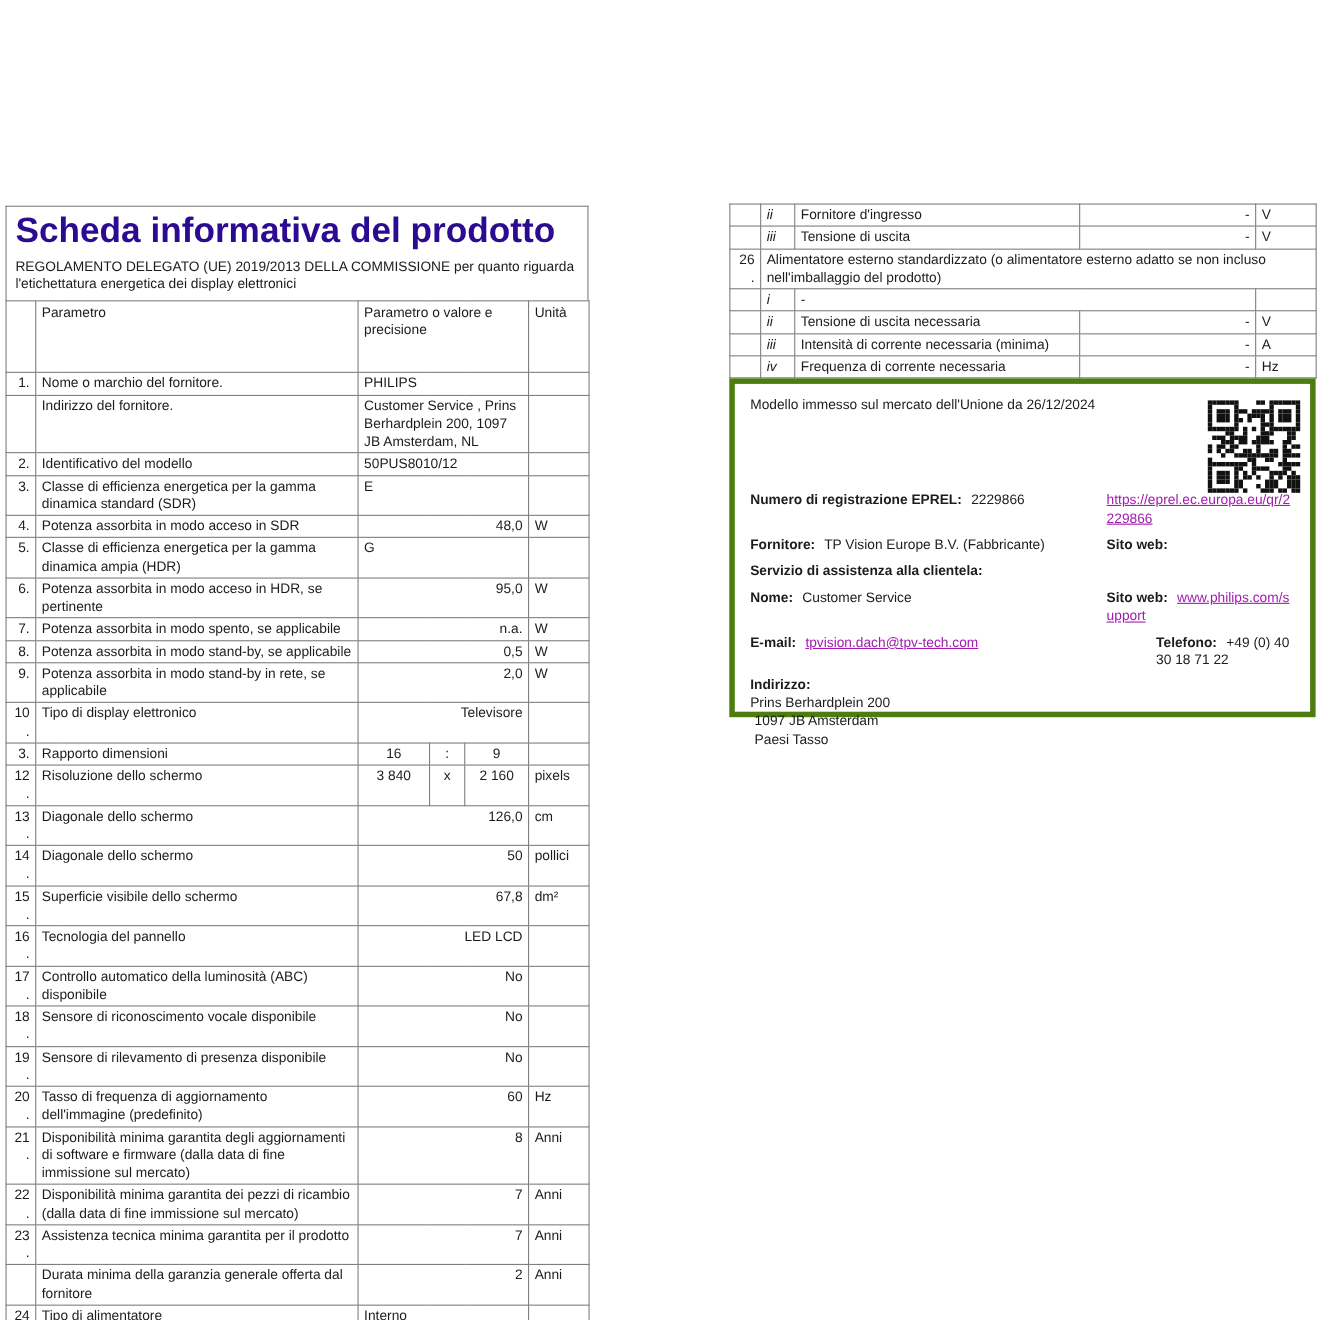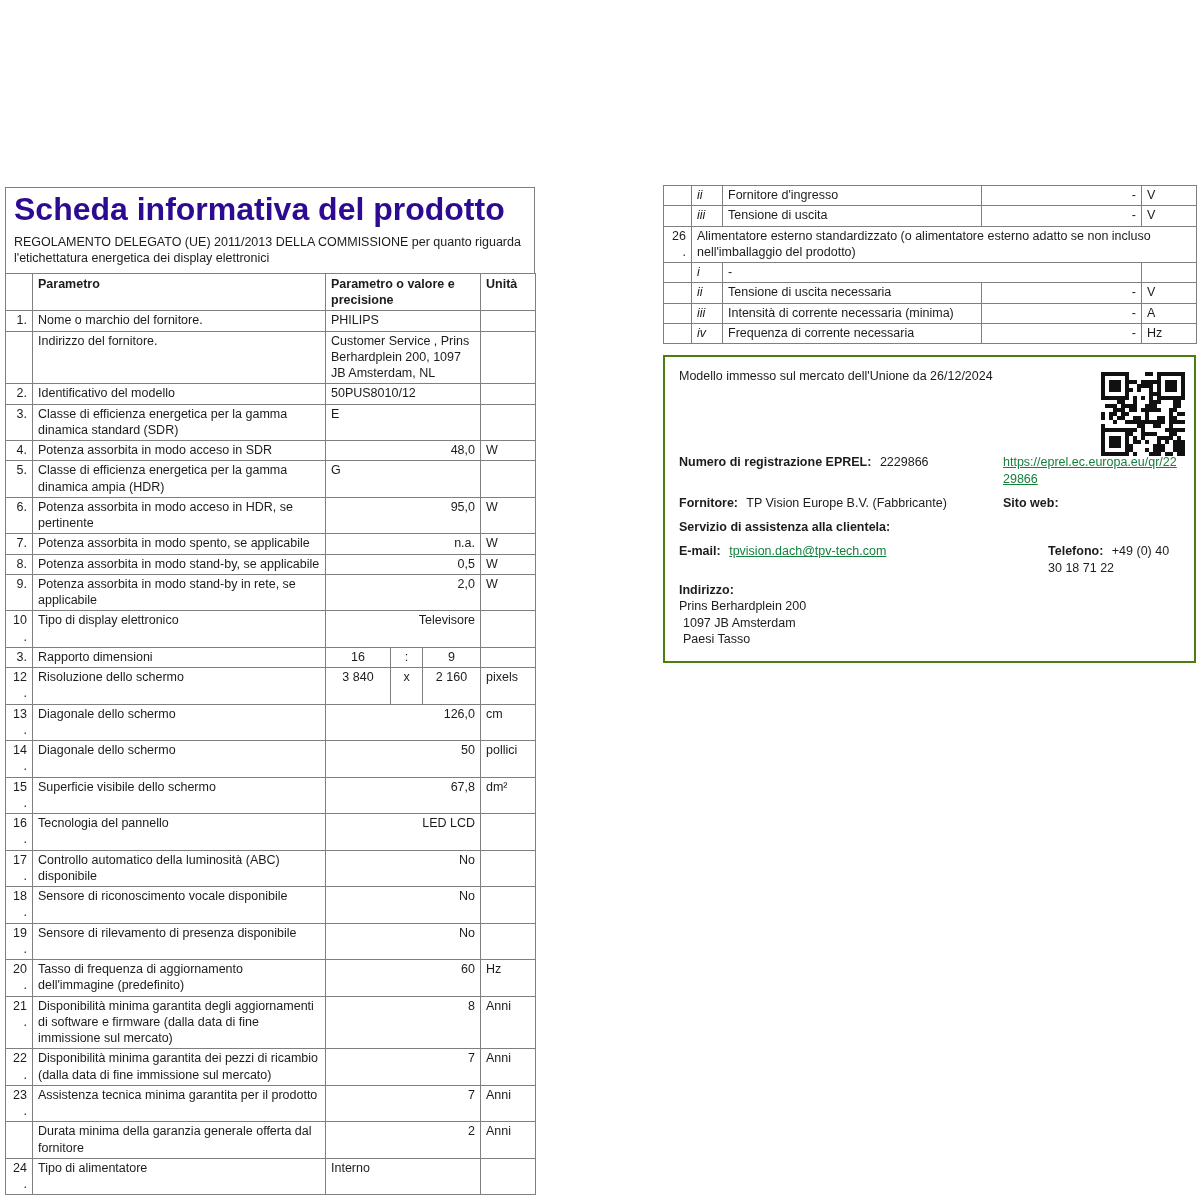--- a/index.html
+++ b/index.html
@@ -3,50 +3,50 @@
 <meta charset="utf-8">
 <style>
   html,body{margin:0;padding:0;background:#fff;}
   body{width:1200px;height:1200px;position:relative;font-family:"Liberation Sans",sans-serif;color:#1c1c1c;}
   .left-panel{position:absolute;left:5px;top:187px;width:530px;}
   .title-block{border:1px solid #7f7f7f;border-bottom:none;padding:3px 8px 6px 8px;box-sizing:border-box;}
   .doc-title{font-size:32px;font-weight:bold;color:#2c0a91;margin:0 0 6px 0;line-height:1.15;letter-spacing:0px;}
   .doc-subtitle{font-size:12.5px;margin:0;line-height:1.32;color:#1c1c1c;}
   table.fiche{border-collapse:collapse;table-layout:fixed;width:530px;font-size:12.5px;}
   table.fiche td,table.fiche th{border:1px solid #7f7f7f;padding:1px 5px 2px 5px;vertical-align:top;line-height:1.3;word-wrap:break-word;}
-  table.fiche th{text-align:left;font-weight:bold;padding-top:2px;padding-bottom:2px;}
+  table.fiche th{text-align:left;font-weight:normal;padding-top:2px;padding-bottom:30px;}
   td.num{text-align:right;padding-right:7px;}
   td.roman{font-style:italic;padding-left:6px;}
   td.val-right{text-align:right;}
   td.val-left{text-align:left;}
   td.val-center{text-align:center;}
   td.unit{text-align:left;}
   .right-panel{position:absolute;left:663px;top:185px;width:533px;}
   table.cont{width:533px;}
-  .info-box{position:relative;margin-top:11px;border:2px solid #4d7c0f;width:533px;height:308px;box-sizing:border-box;padding:11px 14px 0 14px;font-size:12.5px;line-height:1.3;}
+  .info-box{position:relative;border:5px solid #4d7c0f;width:533px;height:308px;box-sizing:border-box;padding:11px 14px 0 14px;font-size:12.5px;line-height:1.3;}
   .market-line{margin-bottom:70px;padding-right:110px;}
   .qr-wrap{position:absolute;top:14px;right:8px;width:86px;height:86px;}
   .ib-row{display:flex;margin-bottom:8px;}
   .ib-left{width:324px;flex:none;}
   .ib-right{flex:1;}
   .lbl{font-weight:bold;}
-  a.link{color:#15803d;text-decoration:underline;cursor:pointer;word-break:break-all;}
+  a.link{color:#a21caf;text-decoration:underline;cursor:pointer;word-break:break-all;}
   .eprel-link{display:block;max-width:205px;}
   .gap6{display:inline-block;width:5px;}
   .addr-line{line-height:1.32;}
   .addr-indent{padding-left:4px;}
   .ib-row.tight{margin-bottom:6px;gap:45px;}
 </style>
 </head>
 <body>
 
 <div class="left-panel">
   <div class="title-block">
     <h1 class="doc-title">Scheda informativa del prodotto</h1>
-    <p class="doc-subtitle">REGOLAMENTO DELEGATO (UE) 2011/2013 DELLA COMMISSIONE per quanto riguarda l'etichettatura energetica dei display elettronici</p>
+    <p class="doc-subtitle">REGOLAMENTO DELEGATO (UE) 2019/2013 DELLA COMMISSIONE per quanto riguarda l'etichettatura energetica dei display elettronici</p>
   </div>
   <table class="fiche">
     <colgroup>
       <col style="width:27px">
         <col style="width:23px">
         <col style="width:270px">
       <col style="width:65px">
         <col style="width:32px">
         <col style="width:58px">
         <col style="width:55px">
@@ -549,20 +549,30 @@
       </div>
       <div class="ib-right">
         <span class="lbl">Sito web:</span>
       </div>
     </div>
 
     <div class="ib-row">
       <div class="ib-left lbl">Servizio di assistenza alla clientela:</div>
     </div>
 
+    <div class="ib-row">
+      <div class="ib-left">
+        <span class="lbl">Nome:</span><span class="gap6"></span>
+        <span>Customer Service</span>
+      </div>
+      <div class="ib-right">
+        <span class="lbl">Sito web:</span><span class="gap6"></span>
+        <a class="link">www.philips.com/support</a>
+      </div>
+    </div>
 
     <div class="ib-row tight">
       <div class="ib-left">
         <span class="lbl">E-mail:</span><span class="gap6"></span>
         <a class="link">tpvision.dach@tpv-tech.com</a>
       </div>
       <div class="ib-right">
         <span class="lbl">Telefono:</span><span class="gap6"></span>
         <span>+49 (0) 40 30 18 71 22</span>
       </div>

